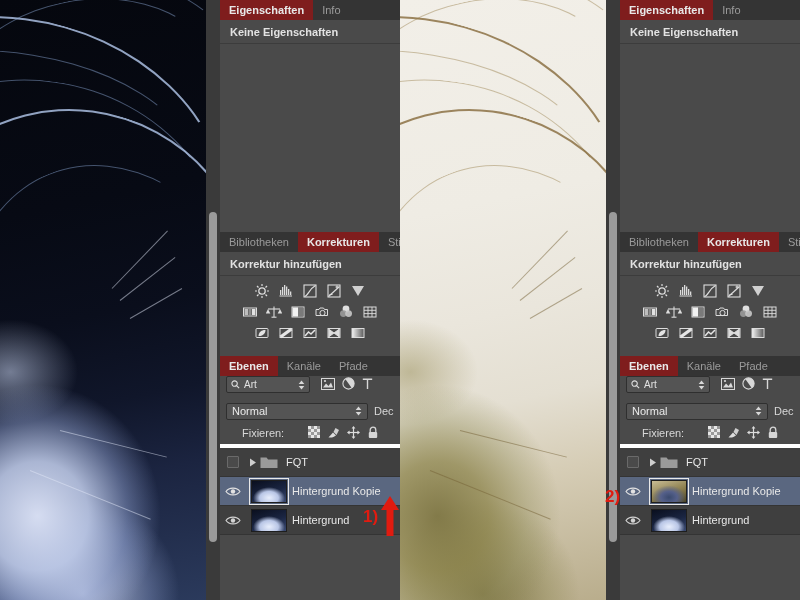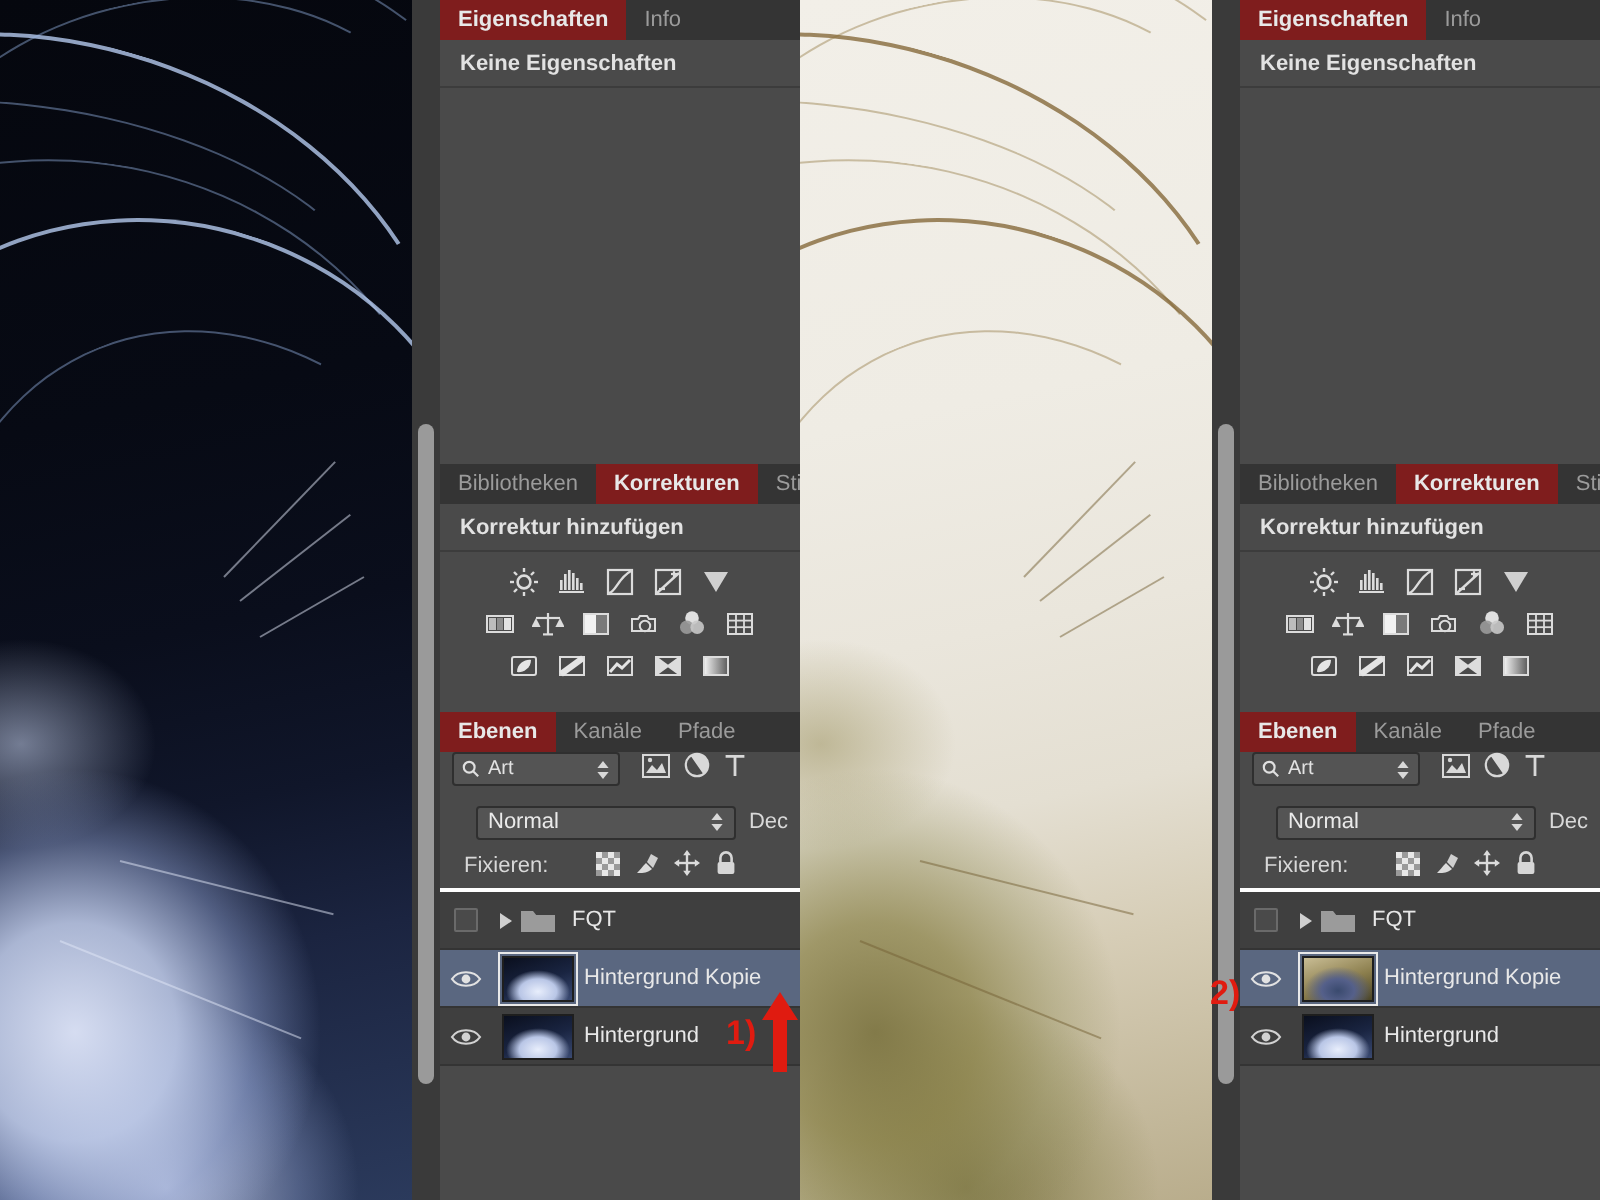--- a/index.html
+++ b/index.html
@@ -119,38 +119,38 @@
   .filter-select {
     display: flex; align-items: center; gap: 4px;
     width: 84px; height: 17px; padding: 0 4px;
     background: #545454; border: 1px solid #2f2f2f; border-radius: 2px;
     font-size: 10px; color: #e2e2e2;
   }
   .filter-select .lbl { flex: 1; }
   .stepper { display: flex; flex-direction: column; gap: 1px; }
   .filter-icons { display: flex; align-items: center; gap: 7px; margin-left: 6px; }
 
-  .blend-row { display: flex; align-items: center; height: 22px; padding: 0 6px; gap: 6px; margin-left: 12px; }
+  .blend-row { display: flex; align-items: center; height: 22px; padding: 0 6px; gap: 6px; }
   .blend-select {
     display: flex; align-items: center;
     width: 142px; height: 17px; padding: 0 5px;
     background: #545454; border: 1px solid #2f2f2f; border-radius: 2px;
     font-size: 11px; color: #eaeaea;
   }
   .blend-select .lbl { flex: 1; }
   .opacity-label { font-size: 11px; color: #d8d8d8; white-space: nowrap; }
 
   .lock-row {
-    display: flex; align-items: center; height: 22px; padding: 0 12px; gap: 24px;
+    display: flex; align-items: center; height: 22px; padding: 0 22px; gap: 24px;
     font-size: 11px; color: #d8d8d8;
   }
   .lock-icons { display: flex; align-items: center; gap: 7px; }
 
   
-  .layer-list { background: #3f3f3f; border-top: 2px solid #ffffff; }
+  .layer-list { background: #3f3f3f; border-top: 4px solid #ffffff; }
   .layer-row {
     display: flex; align-items: center; height: 29px;
     border-bottom: 1px solid #343434;
     background: #3f3f3f;
   }
   .layer-row.selected { background: #5a6780; }
   .eye-cell { width: 26px; display: flex; align-items: center; justify-content: center; }
   .thumb-cell { width: 46px; display: flex; align-items: center; justify-content: center; }
   .layer-thumb {
     width: 36px; height: 23px; border: 1px solid #1e1e1e;

